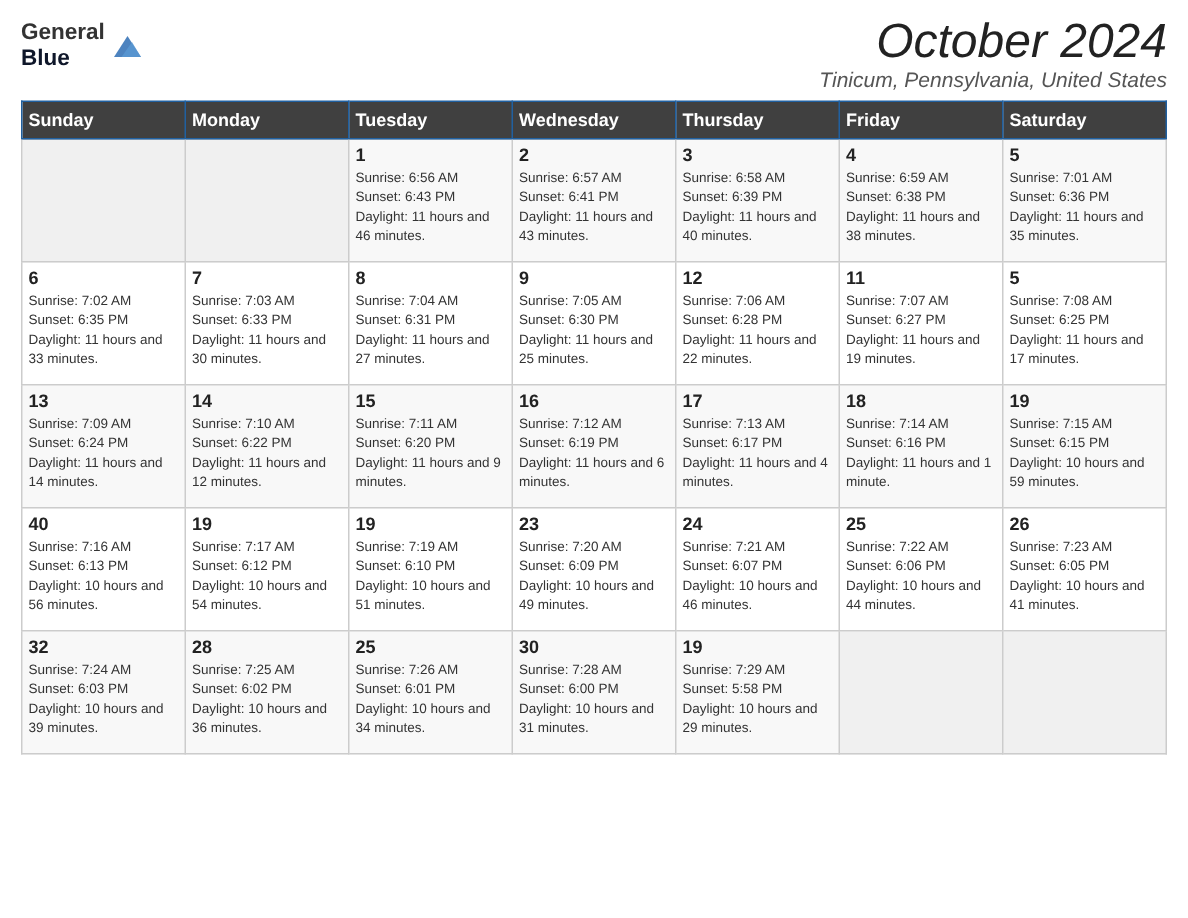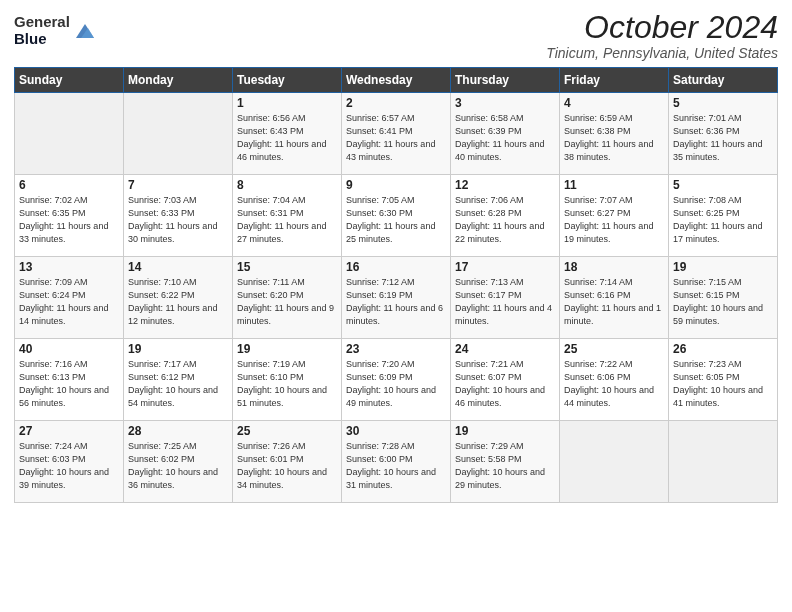--- a/index.html
+++ b/index.html
@@ -168,21 +168,21 @@
         <tr>
           <td><span class="day-num">40</span><span class="day-info">Sunrise: 7:16 AM<br>Sunset: 6:13 PM<br>Daylight: 10 hours and 56 minutes.</span></td>
           <td><span class="day-num">19</span><span class="day-info">Sunrise: 7:17 AM<br>Sunset: 6:12 PM<br>Daylight: 10 hours and 54 minutes.</span></td>
           <td><span class="day-num">19</span><span class="day-info">Sunrise: 7:19 AM<br>Sunset: 6:10 PM<br>Daylight: 10 hours and 51 minutes.</span></td>
           <td><span class="day-num">23</span><span class="day-info">Sunrise: 7:20 AM<br>Sunset: 6:09 PM<br>Daylight: 10 hours and 49 minutes.</span></td>
           <td><span class="day-num">24</span><span class="day-info">Sunrise: 7:21 AM<br>Sunset: 6:07 PM<br>Daylight: 10 hours and 46 minutes.</span></td>
           <td><span class="day-num">25</span><span class="day-info">Sunrise: 7:22 AM<br>Sunset: 6:06 PM<br>Daylight: 10 hours and 44 minutes.</span></td>
           <td><span class="day-num">26</span><span class="day-info">Sunrise: 7:23 AM<br>Sunset: 6:05 PM<br>Daylight: 10 hours and 41 minutes.</span></td>
         </tr>
         <tr>
-          <td><span class="day-num">27</span><span class="day-info">Sunrise: 7:24 AM<br>Sunset: 6:03 PM<br>Daylight: 10 hours and 39 minutes.</span></td>
+          <td><span class="day-num">32</span><span class="day-info">Sunrise: 7:24 AM<br>Sunset: 6:03 PM<br>Daylight: 10 hours and 39 minutes.</span></td>
           <td><span class="day-num">28</span><span class="day-info">Sunrise: 7:25 AM<br>Sunset: 6:02 PM<br>Daylight: 10 hours and 36 minutes.</span></td>
           <td><span class="day-num">25</span><span class="day-info">Sunrise: 7:26 AM<br>Sunset: 6:01 PM<br>Daylight: 10 hours and 34 minutes.</span></td>
           <td><span class="day-num">30</span><span class="day-info">Sunrise: 7:28 AM<br>Sunset: 6:00 PM<br>Daylight: 10 hours and 31 minutes.</span></td>
           <td><span class="day-num">19</span><span class="day-info">Sunrise: 7:29 AM<br>Sunset: 5:58 PM<br>Daylight: 10 hours and 29 minutes.</span></td>
           <td class="empty"></td>
           <td class="empty"></td>
         </tr>
       </tbody>
   </table>
 </div>

